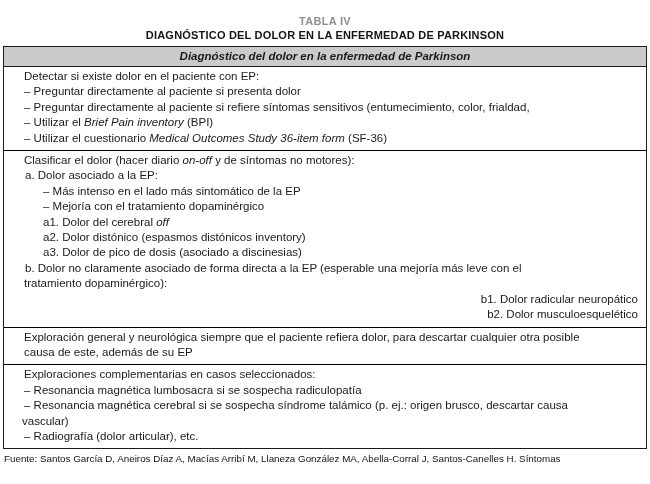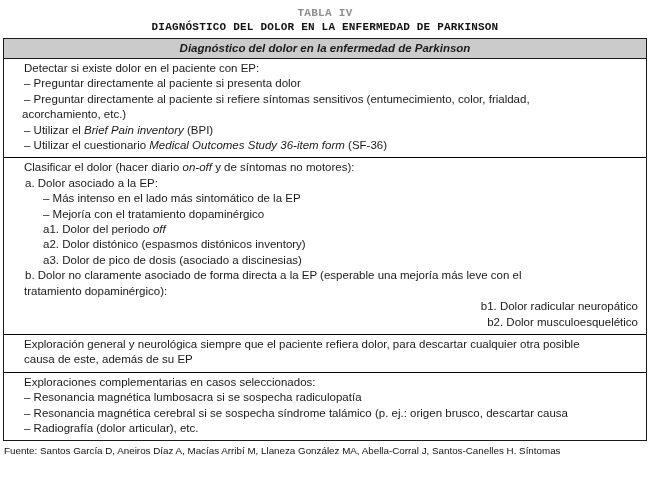--- a/index.html
+++ b/index.html
@@ -3,21 +3,21 @@
 <meta charset="utf-8">
 <style>
   * { box-sizing: border-box; margin: 0; padding: 0; }
   html, body { width: 650px; background: #ffffff; }
   body {
     height: 484px;
     font-family: "Liberation Sans", sans-serif;
     color: #1a1a1a;
     overflow: hidden;
   }
-  .caption-block { padding-top: 7px; font-family: Liberation Mono, monospace; }
+  .caption-block { padding-top: 15px; }
   .table-label {
     text-align: center;
     color: #8f8f8f;
     font-weight: bold;
     font-size: 11px;
     letter-spacing: 0.3px;
   }
   .table-title {
     text-align: center;
     color: #141414;
@@ -71,45 +71,45 @@
   <div class="table-title">DIAGNÓSTICO DEL DOLOR EN LA ENFERMEDAD DE PARKINSON</div>
 </div>
 
 <div class="tbl" style="border-color: rgb(26, 26, 26);">
   <div class="tbl-header" style="background: rgb(203, 203, 203);">Diagnóstico del dolor en la enfermedad de Parkinson</div>
   <div class="tbl-body">
       <div class="section">
         <div class="line ind-0"><span>Detectar si existe dolor en el paciente con EP:</span></div>
         <div class="line ind-0"><span>– Preguntar directamente al paciente si presenta dolor</span></div>
         <div class="line ind-0"><span>– Preguntar directamente al paciente si refiere síntomas sensitivos (entumecimiento, color, frialdad,</span></div>
-        <div class="line ind-1"><span>acorchamiento, etc.)</span></div>
         <div class="line ind-0"><span>– Utilizar el </span><span class="it">Brief Pain inventory</span><span> (BPI)</span></div>
         <div class="line ind-0"><span>– Utilizar el cuestionario </span><span class="it">Medical Outcomes Study 36-item form</span><span> (SF-36)</span></div>
       </div>
       <div class="section">
         <div class="line ind-0"><span>Clasificar el dolor (hacer diario </span><span class="it">on-off</span><span> y de síntomas no motores):</span></div>
         <div class="line ind-2"><span>a.  Dolor asociado a la EP:</span></div>
         <div class="line ind-3"><span>– Más intenso en el lado más sintomático de la EP</span></div>
         <div class="line ind-3"><span>– Mejoría con el tratamiento dopaminérgico</span></div>
-        <div class="line ind-3"><span>a1. Dolor del periodo </span><span class="it">off</span></div>
+        <div class="line ind-3"><span>a1. Dolor del cerebral </span><span class="it">off</span></div>
         <div class="line ind-3"><span>a2. Dolor distónico (espasmos distónicos inventory)</span></div>
         <div class="line ind-3"><span>a3. Dolor de pico de dosis (asociado a discinesias)</span></div>
         <div class="line ind-2"><span>b. Dolor no claramente asociado de forma directa a la EP (esperable una mejoría más leve con el</span></div>
         <div class="line ind-0"><span>tratamiento dopaminérgico):</span></div>
         <div class="line ind-4"><span>b1. Dolor radicular neuropático</span></div>
         <div class="line ind-4"><span>b2. Dolor musculoesquelético</span></div>
       </div>
       <div class="section">
         <div class="line ind-0"><span>Exploración general y neurológica siempre que el paciente refiera dolor, para descartar cualquier otra posible</span></div>
         <div class="line ind-0"><span>causa de este, además de su EP</span></div>
       </div>
       <div class="section">
         <div class="line ind-0"><span>Exploraciones complementarias en casos seleccionados:</span></div>
         <div class="line ind-0"><span>– Resonancia magnética lumbosacra si se sospecha radiculopatía</span></div>
         <div class="line ind-0"><span>– Resonancia magnética cerebral si se sospecha síndrome talámico (p. ej.: origen brusco, descartar causa</span></div>
+        <div class="line ind-1"><span>vascular)</span></div>
         <div class="line ind-0"><span>– Radiografía (dolor articular), etc.</span></div>
       </div>
     </div>
 </div>
 
 <div class="source">
   <div>Fuente: Santos García D, Aneiros Díaz A, Macías Arribí M, Llaneza González MA, Abella-Corral J, Santos-Canelles H. Síntomas</div>
 
 </div>
 

